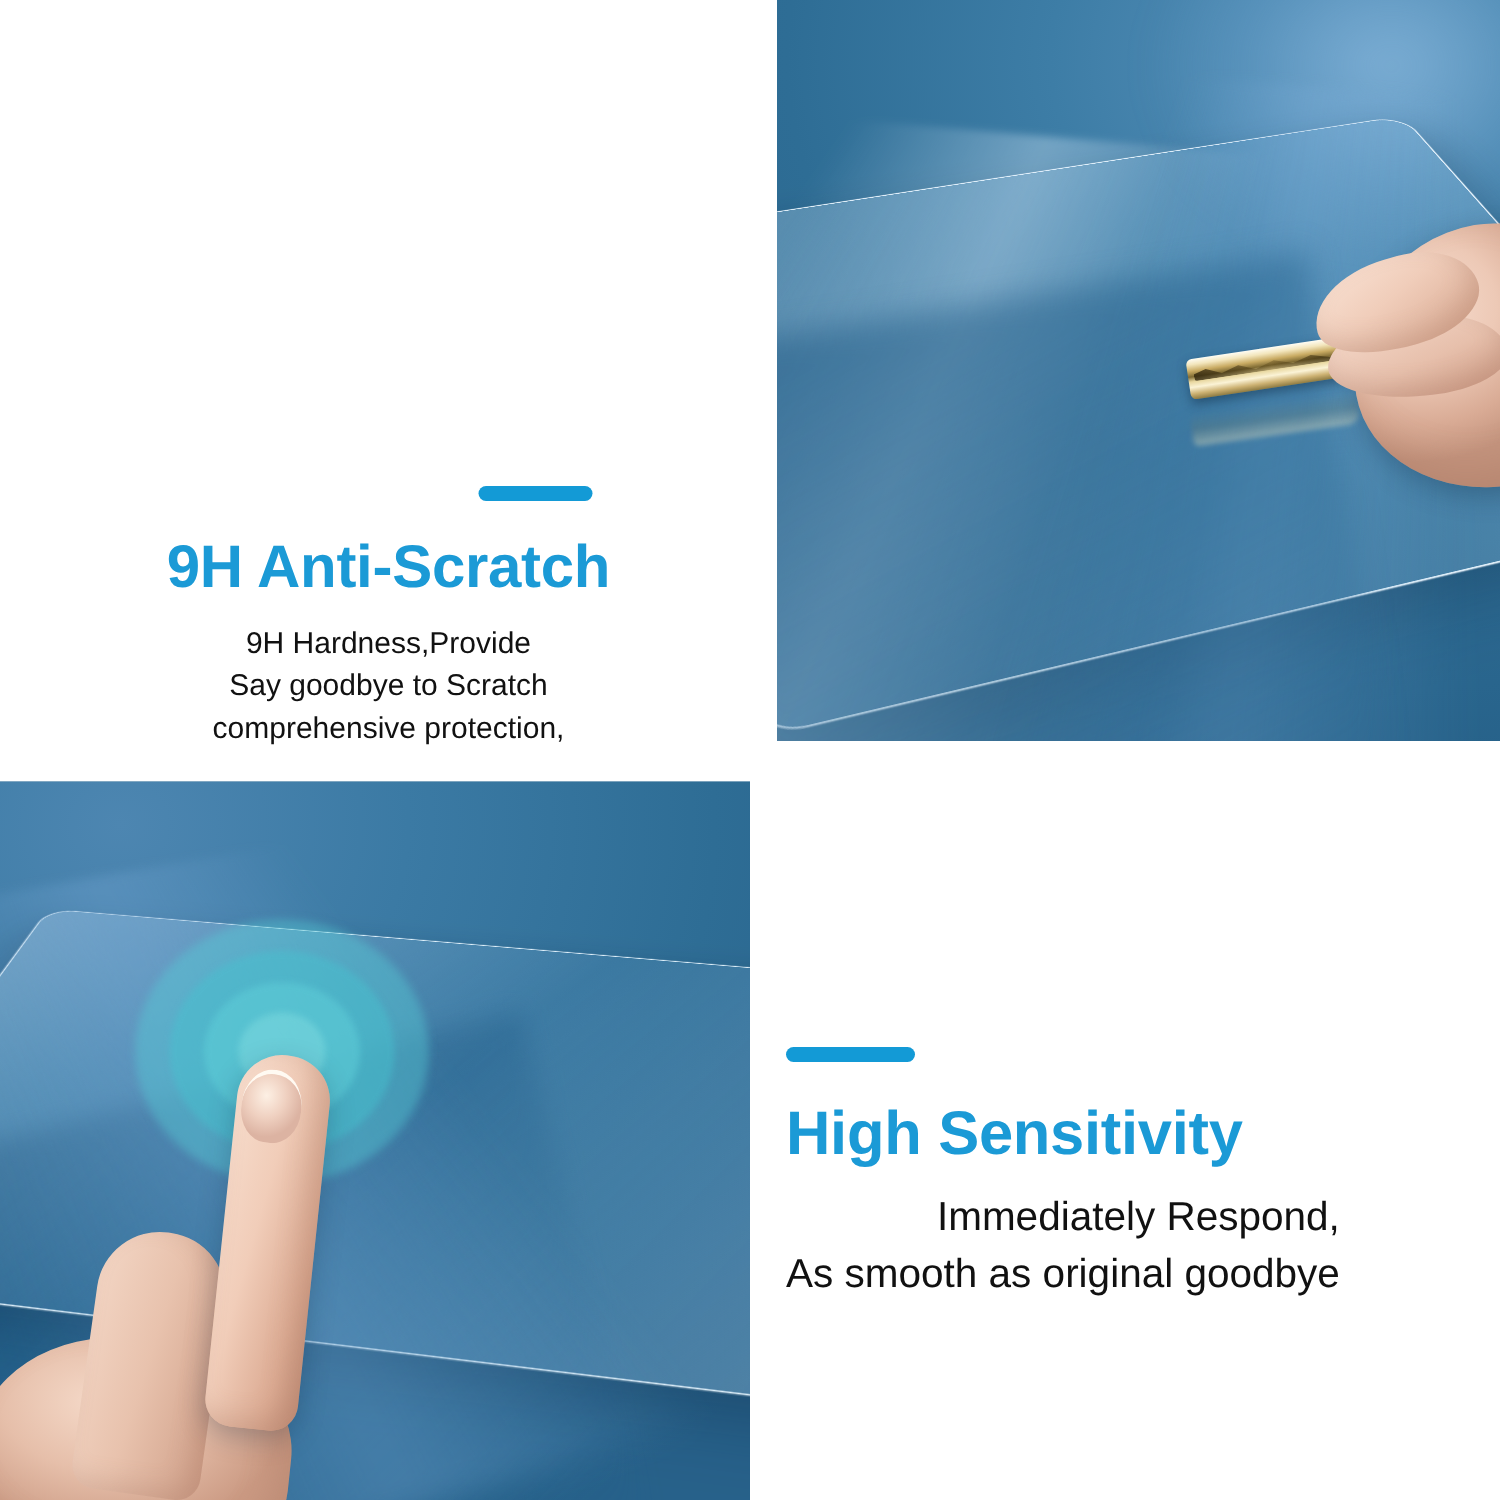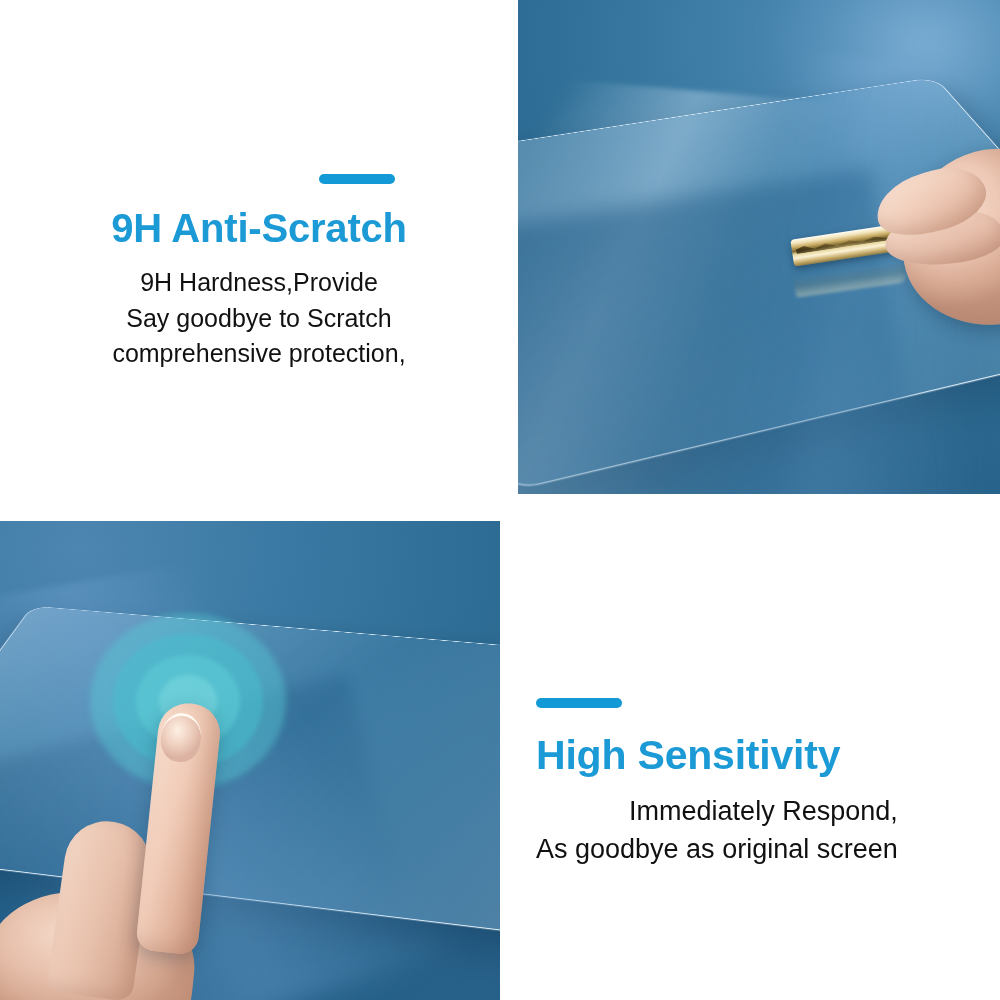--- a/index.html
+++ b/index.html
@@ -246,41 +246,41 @@
 
   
   .accent-bar {
     height: 10px;
     border-radius: 6px;
   }
 
   #text-scratch {
     left: 0px; top: 0px; width: 518px; height: 500px;
     display: flex; flex-direction: column;
-    align-items: center; justify-content: center;
+    align-items: center; justify-content: flex-end;
     padding-top: 46px;
     box-sizing: border-box;
   }
   #text-scratch .accent-bar { width: 76px; align-self: center; margin-right: -196px; }
   #text-scratch .headline {
     margin-top: 22px;
     font-size: 40px; font-weight: bold; letter-spacing: -0.2px;
     white-space: nowrap;
   }
   #text-scratch .sub {
     margin-top: 14px;
-    font-size: 25px; line-height: 1.42; color: #111111;
+    font-size: 20px; line-height: 1.42; color: #111111;
     text-align: center;
   }
 
   #text-sensitivity {
     left: 500px; top: 500px; width: 500px; height: 500px;
     display: flex; flex-direction: column;
     align-items: flex-start; justify-content: center;
-    padding-left: 36px; padding-top: 66px;
+    padding-left: 24px; padding-top: 66px;
     box-sizing: border-box;
   }
   #text-sensitivity .accent-bar { width: 86px; }
   #text-sensitivity .headline {
     margin-top: 24px;
     font-size: 41px; font-weight: bold; letter-spacing: -0.2px;
     white-space: nowrap;
   }
   #text-sensitivity .sub {
     margin-top: 14px;
@@ -342,17 +342,17 @@
       <span class="sub-line">Say goodbye to Scratch</span>
       <span class="sub-line">comprehensive protection,</span>
     </div>
   </div>
 
   <div class="quad" id="text-sensitivity">
     <div class="accent-bar" style="background: rgb(19, 154, 214);"></div>
     <div class="headline" style="color: rgb(27, 154, 214);">High Sensitivity</div>
     <div class="sub" style="color: rgb(17, 17, 17);">
       <span class="sub-line">Immediately Respond,</span>
-      <span class="sub-line">As goodbye as original screen</span>
+      <span class="sub-line">As smooth as original goodbye</span>
     </div>
   </div>
 
 </div>
 
 </body></html>

